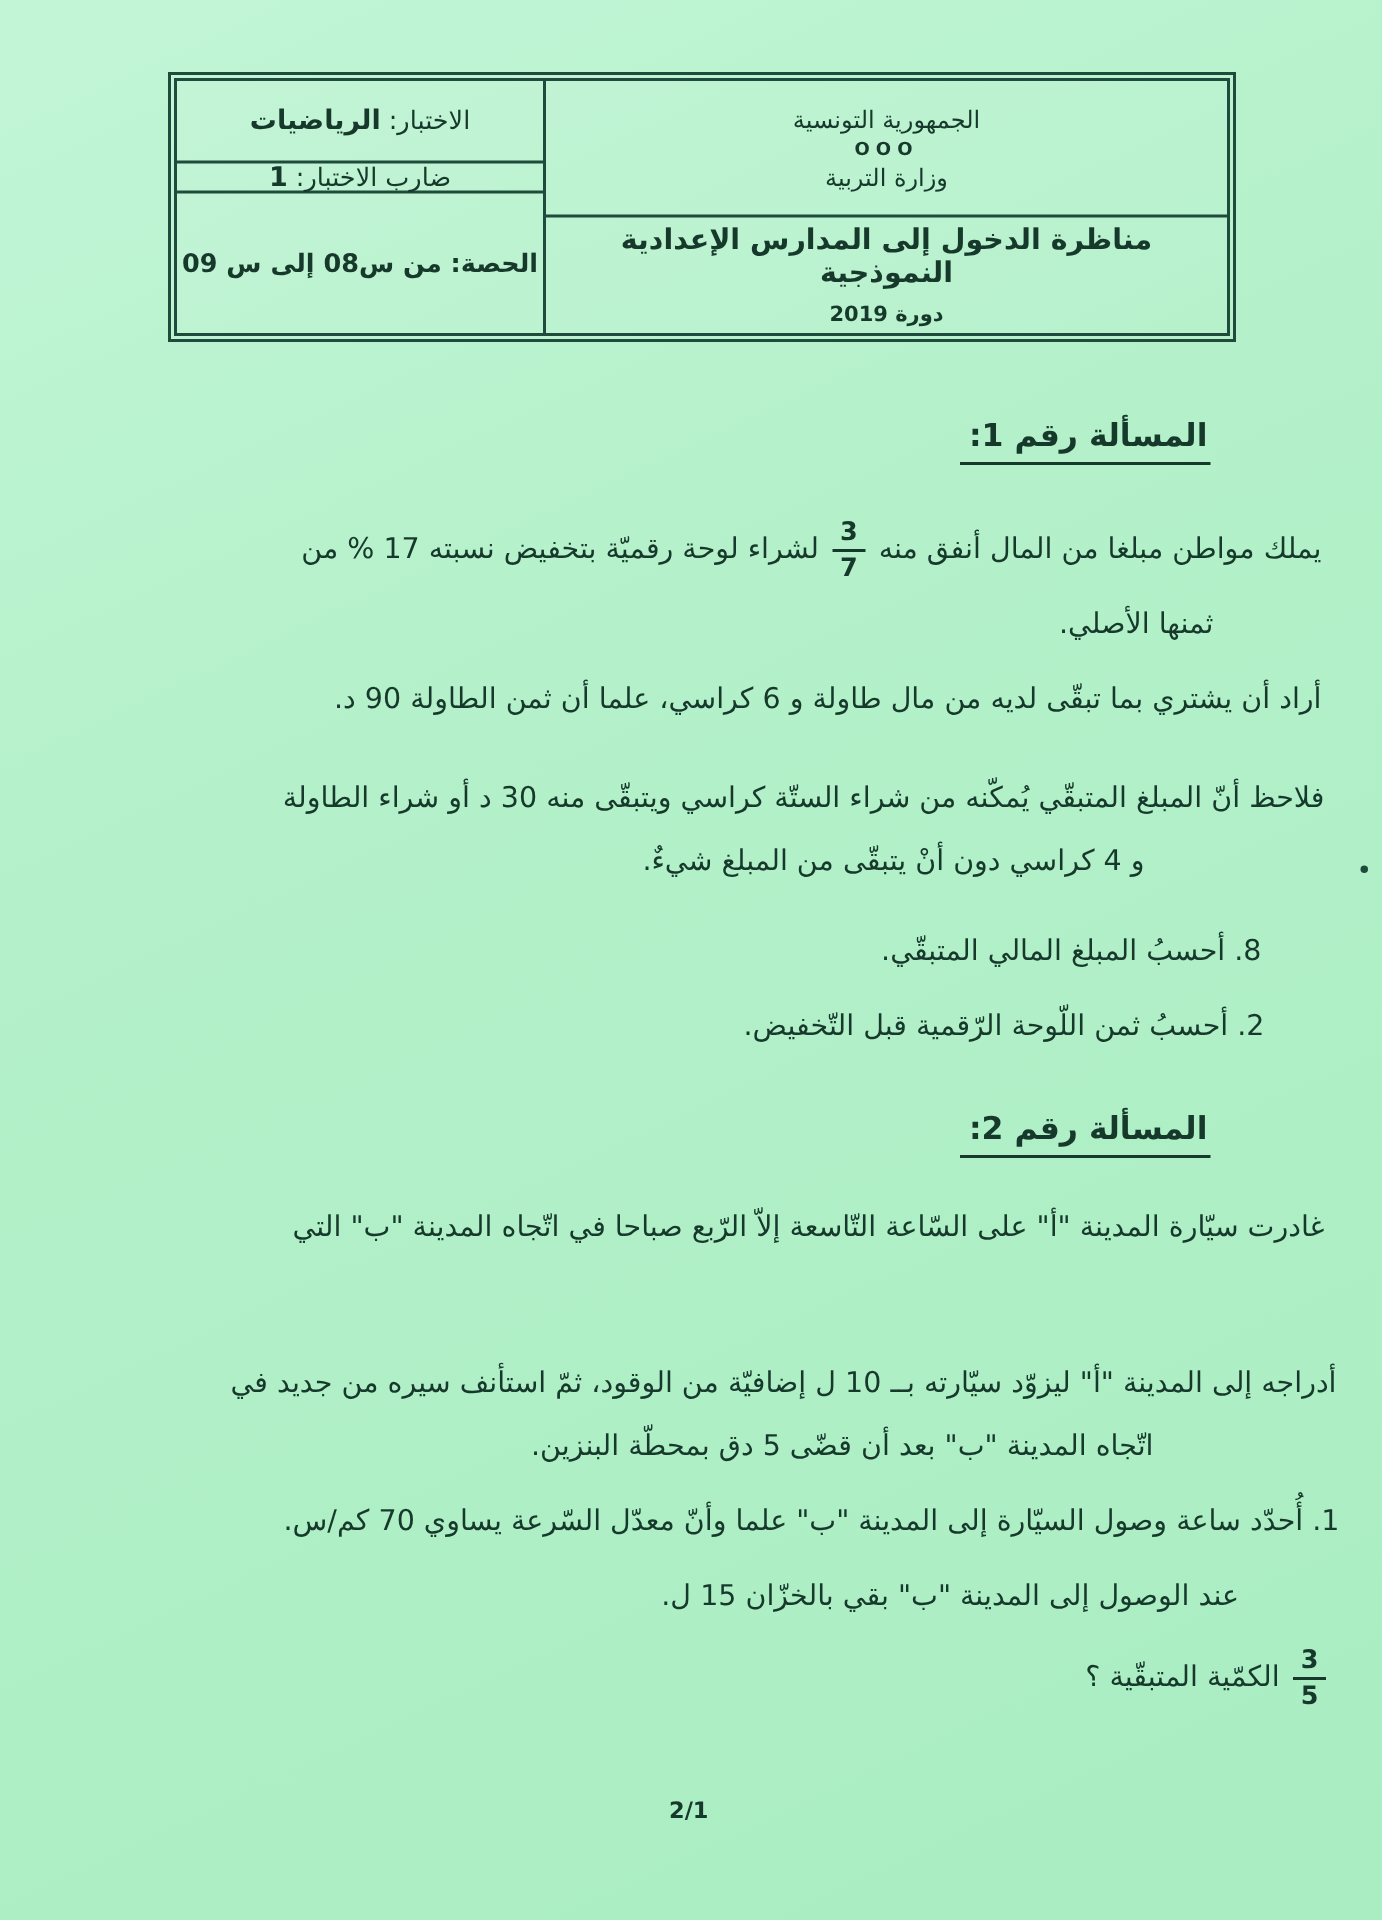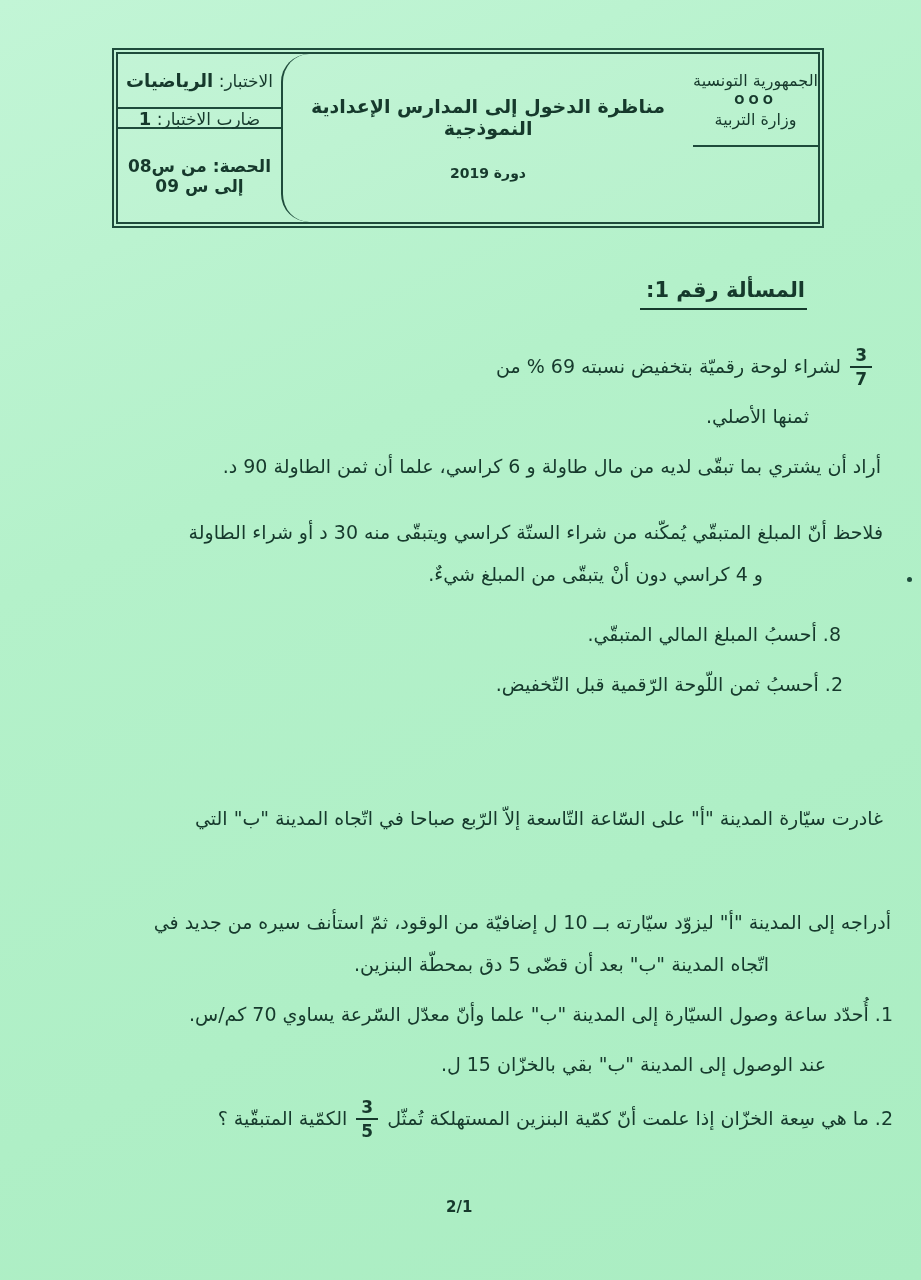--- a/index.html
+++ b/index.html
@@ -21,34 +21,34 @@
   }
   
   .header-table{
     position:absolute;top:48px;left:112px;width:712px;height:180px;
     border:6px double var(--border);
     display:flex;direction:rtl;
     box-sizing:border-box;
     background:rgba(255,255,255,0.05);
   }
   .col-official{
-    width:537px;box-sizing:border-box;
+    width:456px;box-sizing:border-box;
     border-left:2px solid var(--border);
-    display:flex;flex-direction:row;border-radius:28px;
+    display:flex;flex-direction:column;
   }
   .cell{display:flex;flex-direction:column;align-items:center;justify-content:center;text-align:center;}
   .cell-ministry{height:93px;box-sizing:border-box;border-bottom:2px solid var(--border);}
   .cell-contest{flex:1;padding:4px 8px;}
   .col-exam{flex:1;display:flex;flex-direction:column;border-radius:13px;}
   .row-subject{height:55px;box-sizing:border-box;border-bottom:2px solid var(--border);}
   .row-coefficient{height:20px;box-sizing:border-box;border-bottom:2px solid var(--border);}
   .row-time{flex:1;}
   .t-plain{font-size:16px;direction:rtl;}
   .t-ornament{font-size:12px;font-weight:bold;letter-spacing:4px;margin:3px 0;}
-  .t-contest{font-size:19px;font-weight:bold;direction:rtl;margin-bottom:26px;}
+  .t-contest{font-size:19px;font-weight:bold;direction:rtl;margin-bottom:9px;}
   .t-session{font-size:14px;font-weight:bold;direction:rtl;}
   .t-cell{font-size:17px;direction:rtl;}
   .t-cell b{font-size:18px;}
   .t-time{font-size:17px;font-weight:bold;direction:rtl;}
   
   .line{
     position:absolute;direction:rtl;white-space:nowrap;
     font-size:19px;line-height:1.35;
   }
   .line-flex{display:flex;align-items:center;}
@@ -101,43 +101,46 @@
         <div class="t-time">الحصة: من س08 إلى س 09</div>
       </div>
     </div>
   </div>
 
   <div class="line" style="top:276px;right:114px;">
     <span class="section-title">المسألة رقم 1:</span>
   </div>
 
   <div class="line line-flex" style="top:346px;right:40px;">
+    <span>يملك مواطن مبلغا من المال أنفق منه</span>
     <span class="frac">
       <span class="num">3</span>
       <span class="den">7</span>
     </span>
-    <span>لشراء لوحة رقميّة بتخفيض نسبته 69 % من</span>
+    <span>لشراء لوحة رقميّة بتخفيض نسبته 17 % من</span>
   </div>
 
   <div class="line" style="top:404px;right:112px;">ثمنها الأصلي.</div>
   <div class="line" style="top:454px;right:40px;">أراد أن يشتري بما تبقّى لديه من مال طاولة و 6 كراسي، علما أن ثمن الطاولة 90 د.</div>
   <div class="line" style="top:520px;right:38px;text-align:right;">فلاحظ أنّ المبلغ المتبقّي يُمكّنه من شراء الستّة كراسي ويتبقّى منه 30 د أو شراء الطاولة</div>
   <div class="line" style="top:562px;right:158px;">و 4 كراسي دون أنْ يتبقّى من المبلغ شيءٌ.</div>
   <div class="line" style="top:622px;right:80px;">8. أحسبُ المبلغ المالي المتبقّي.</div>
   <div class="line" style="top:672px;right:78px;">2. أحسبُ ثمن اللّوحة الرّقمية قبل التّخفيض.</div>
 
+  <div class="line" style="top:738px;right:114px;">
+    <span class="section-title">المسألة رقم 2:</span>
+  </div>
 
   <div class="line" style="top:806px;right:38px;">غادرت سيّارة المدينة "أ" على السّاعة التّاسعة إلاّ الرّبع صباحا في اتّجاه المدينة "ب" التي</div>
   <div class="line" style="top:910px;right:30px;">أدراجه إلى المدينة "أ" ليزوّد سيّارته بــ 10 ل إضافيّة من الوقود، ثمّ استأنف سيره من جديد في</div>
   <div class="line" style="top:952px;right:152px;">اتّجاه المدينة "ب" بعد أن قضّى 5 دق بمحطّة البنزين.</div>
   <div class="line" style="top:1002px;right:28px;">1. أُحدّد ساعة وصول السيّارة إلى المدينة "ب" علما وأنّ معدّل السّرعة يساوي 70 كم/س.</div>
   <div class="line" style="top:1052px;right:95px;">عند الوصول إلى المدينة "ب" بقي بالخزّان 15 ل.</div>
 
   <div class="line line-flex" style="top:1098px;right:28px;">
-    <span>2. ما هي سِعة الخزّان إذا علمت أنّ كمّية البنزين المستهلكة تُمثّل</span>
     <span class="frac">
       <span class="num">3</span>
       <span class="den">5</span>
     </span>
     <span>الكمّية المتبقّية ؟</span>
   </div>
 
   <div class="page-number">2/1</div>
   <div class="speck"></div>
 

